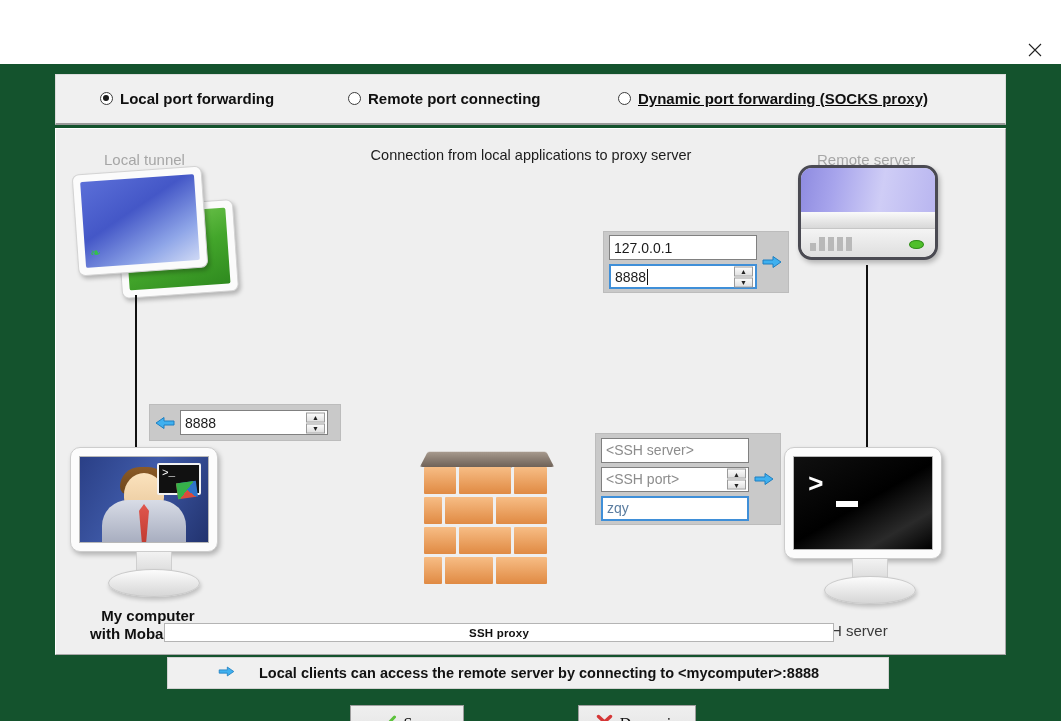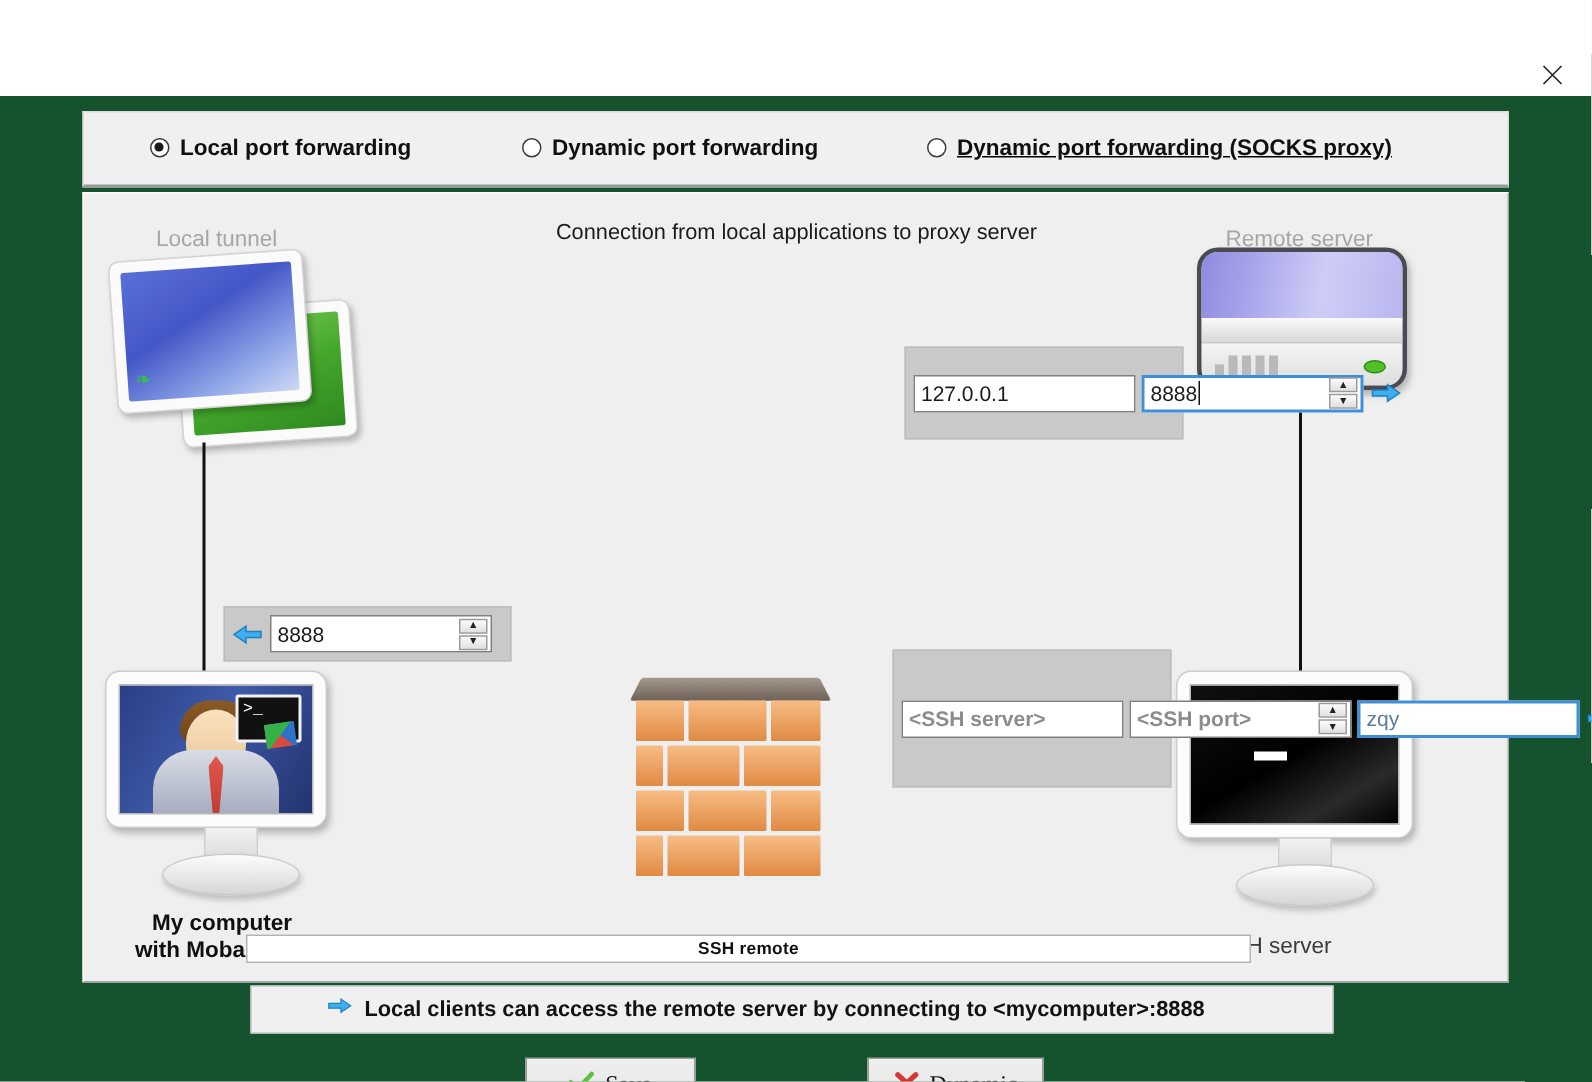--- a/index.html
+++ b/index.html
@@ -233,30 +233,30 @@
   .tunnel-band .t {
     font-size: 11.5px; color: #111; font-weight: bold; letter-spacing: .2px;
   }
 
   
   .fgroup {
     position: absolute; background: #c9c9c9;
     border: 1px solid #bcbcbc; box-sizing: border-box;
     padding: 5px 5px; display: flex; align-items: center; gap: 5px;
   }
-  .fstack { display: flex; flex-direction: row; gap: 4px; }
+  .fstack { display: flex; flex-direction: column; gap: 4px; }
   .tfield {
     position: relative; width: 148px; height: 25px;
     background: #ffffff; border: 1px solid #808080;
     box-sizing: border-box; display: flex; align-items: center;
     padding: 0 4px; cursor: text;
   }
   .tfield.focus { border: 2px solid #3f8fd8; }
   .tfield .txt { font-size: 14px; color: #1a1a1a; white-space: nowrap; }
-  .tfield .txt.ph { color: #8c8c8c; font-weight: bold; }
+  .tfield .txt.ph { color: #8c8c8c; }
   .tfield .txt.blue { color: #5b7da0; }
   .tfield .caret {
     width: 1px; height: 16px; background: #111; margin-left: 1px;
   }
   .spin {
     position: absolute; right: 2px; top: 50%; transform: translateY(-50%);
     width: 19px; height: 21px; display: flex; flex-direction: column; gap: 1px;
   }
   .spin b {
     flex: 1; background: linear-gradient(#fbfbfb,#e0e0e0);
@@ -268,21 +268,21 @@
 
   
   #grpRemote { left: 547px; top: 102px; width: 186px; height: 62px; }
   #grpLocal  { left: 93px;  top: 275px; width: 192px; height: 37px; }
   #grpSsh    { left: 539px; top: 304px; width: 186px; height: 92px; }
 
   
   .infobar {
     position: absolute; left: 167px; top: 621px; width: 722px; height: 32px;
     background: #f0f0f0; border: 1px solid #d2d2d2;
-    box-sizing: border-box; display: flex; align-items: center; gap: 8px;
+    box-sizing: border-box; display: flex; align-items: center; gap: 24px;
     padding-left: 50px;
   }
   .infobar .t { font-size: 14.5px; font-weight: bold; color: #121212; white-space: nowrap; }
 
   
   .btn {
     position: absolute; top: 669px; height: 38px;
     background: linear-gradient(#efefef,#e3e3e3);
     border: 1px solid #9e9e9e; box-sizing: border-box;
     display: flex; align-items: center; justify-content: center; gap: 7px;
@@ -314,21 +314,21 @@
     </div>
   </div>
 
   <div class="radio-bar">
     <div class="radio-opt" id="radio0">
       <span class="radio-dot on"></span>
       <span class="lbl">Local port forwarding</span>
     </div>
     <div class="radio-opt" id="radio1">
       <span class="radio-dot"></span>
-      <span class="lbl">Dynamic port forwarding</span>
+      <span class="lbl">Remote port connecting</span>
     </div>
     <div class="radio-opt" id="radio2">
       <span class="radio-dot"></span>
       <span class="lbl">Dynamic port forwarding (SOCKS proxy)</span>
     </div>
   </div>
 
   <div class="diagram">
 
     <div class="caption-top">Connection from local applications to proxy server</div>
@@ -412,21 +412,21 @@
       </div>
       <div class="brick-row" style="top:92px;">
         <span class="brick" style="width:18px"></span>
           <span class="brick" style="width:48px"></span>
           <span class="brick" style="width:51px"></span>
       </div>
     </div>
 
     <div class="hline" style="left:112px; top:402px; width:0px;"></div>
     <div class="tunnel-band">
-      <span class="t">SSH remote</span>
+      <span class="t">SSH proxy</span>
     </div>
 
     <div class="fgroup" id="grpRemote">
       <div class="fstack">
         <div class="tfield">
           <span class="txt">127.0.0.1</span>
         </div>
         <div class="tfield focus">
           <span class="txt">8888</span>
           <span class="caret"></span>

